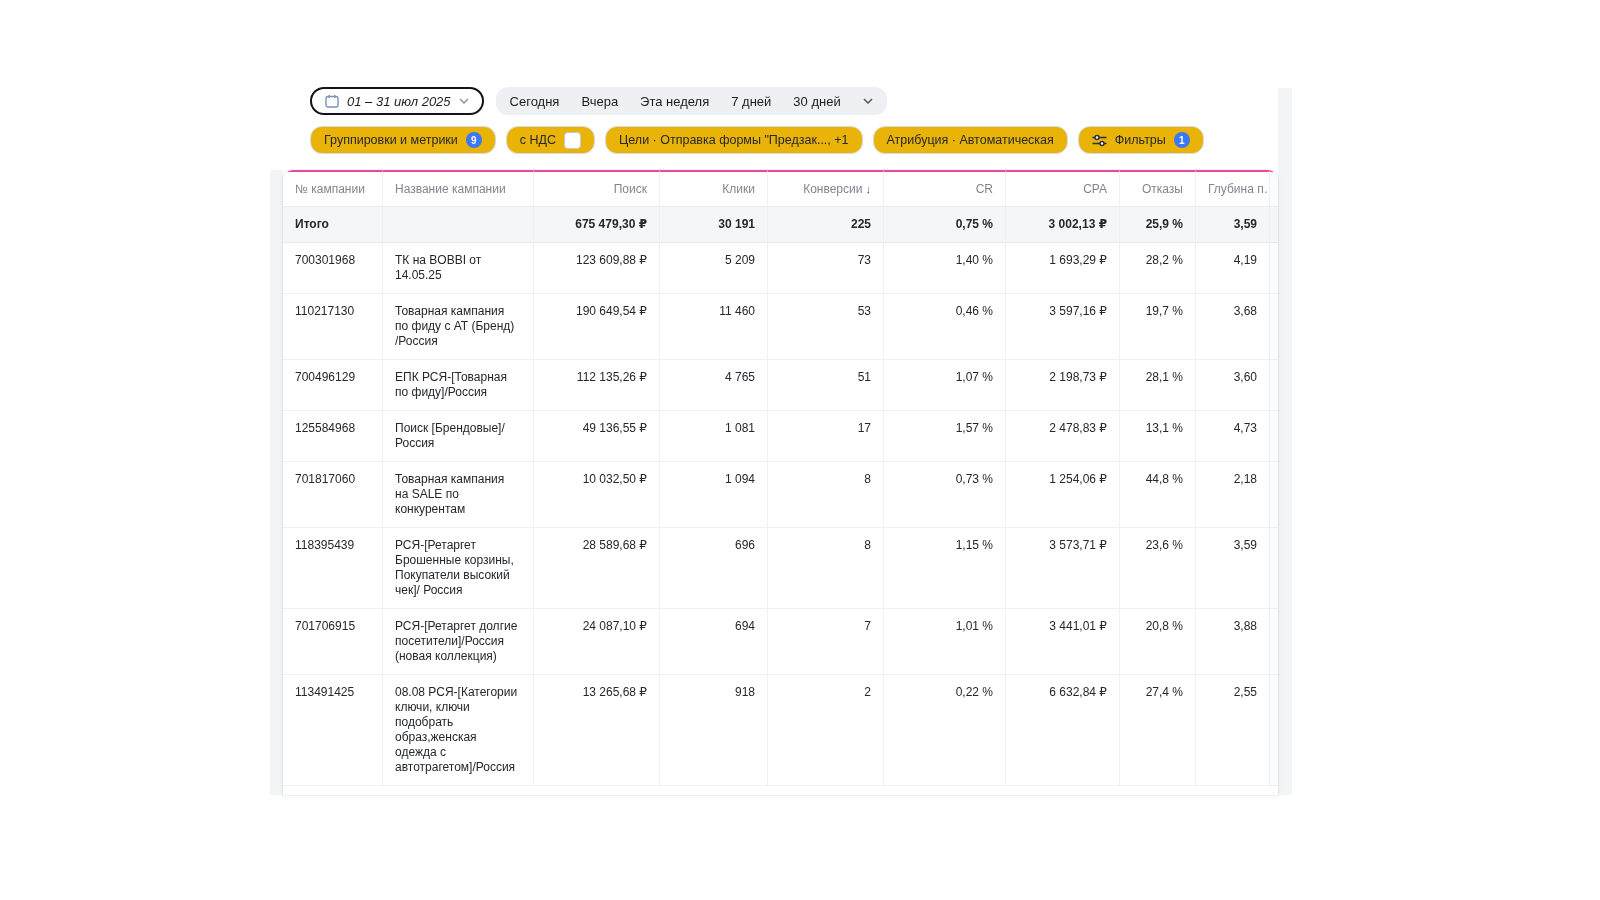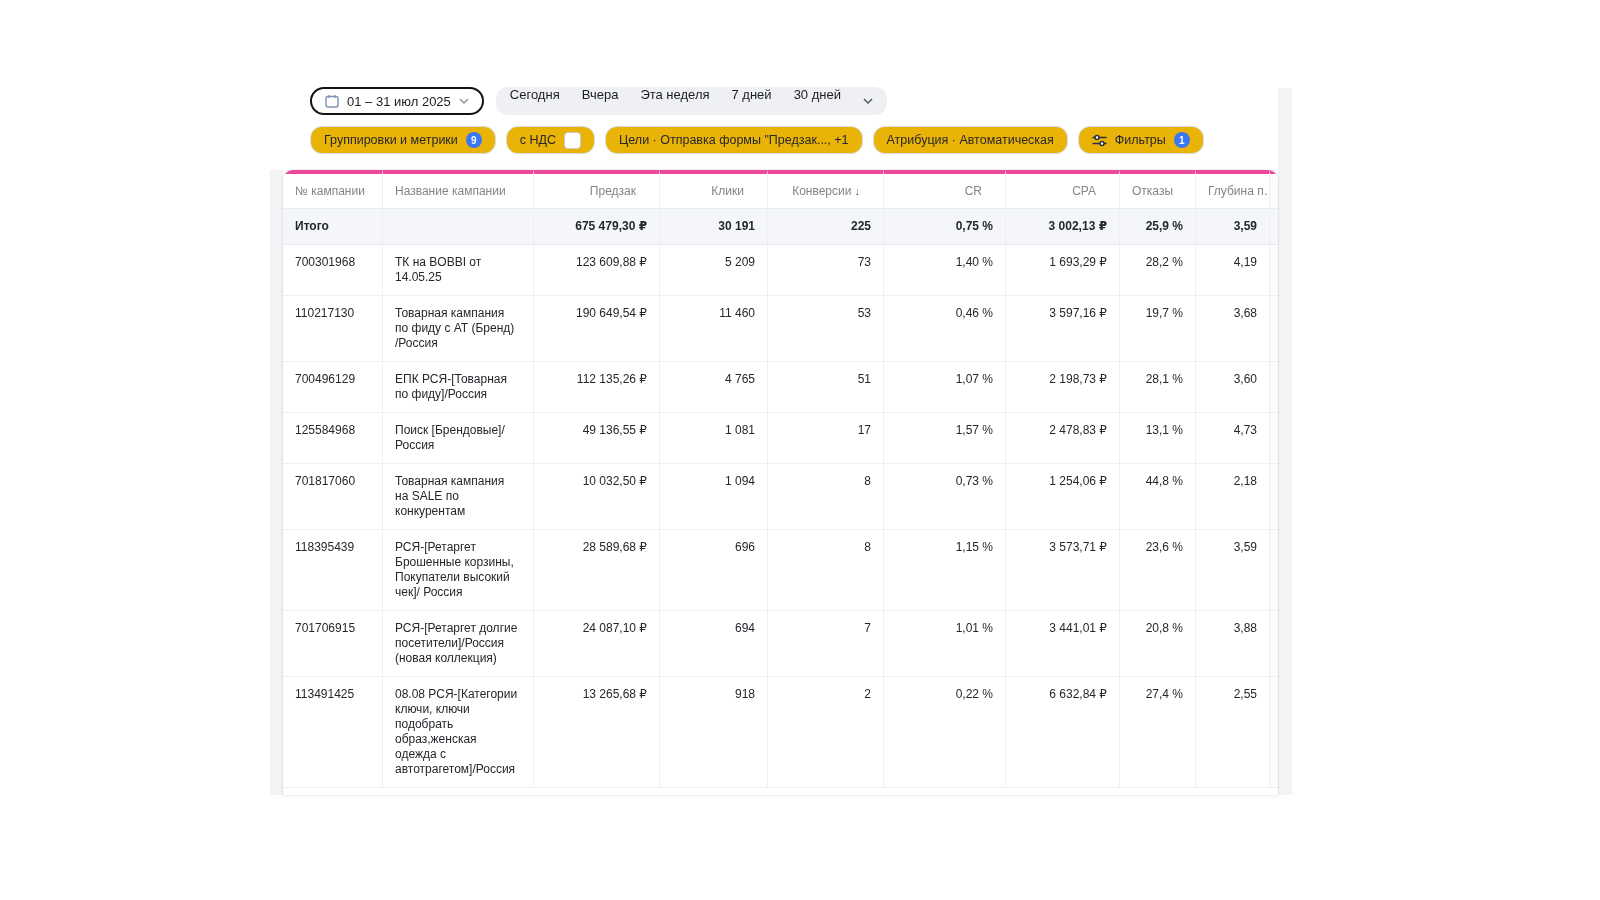--- a/index.html
+++ b/index.html
@@ -17,24 +17,24 @@
 
   
   .toolbar-row1 {
     position:absolute; top:87px; left:27px;
     display:flex; align-items:center; gap:12px;
   }
   .date-pill {
     display:inline-flex; align-items:center; gap:8px;
     border:2px solid #111316; border-radius:16px; background:#fff;
     height:28px; padding:0 13px; box-sizing:border-box;
-    font-size:13px; color:#1b1d20; cursor:pointer; white-space:nowrap;
+    font-size:13px; color:#1b1d20; cursor:pointer; white-space:nowrap;font-style:italic;
   }
   .quick-group {
-    display:inline-flex; gap:22px;
+    display:inline-flex; align-items:center; gap:22px;
     background:#eef0f3; border-radius:12px;
     height:28px; padding:0 14px; box-sizing:border-box;
     font-size:13px; color:#1b1d20; white-space:nowrap;
   }
   .quick-item { cursor:pointer; }
 
   
   .toolbar-row2 {
     position:absolute; top:126px; left:27px;
     display:flex; align-items:center; gap:10px;
@@ -70,22 +70,22 @@
     height:27px; padding:0 13px; box-sizing:border-box;
     font-size:12.5px; cursor:pointer; white-space:nowrap;
   }
   .detail-label { color:#9aa0a8; }
   .detail-value { color:#1b1d20; }
 
   table { border-collapse:separate; border-spacing:0; table-layout:fixed; width:995px; }
   th, td { box-sizing:border-box; font-size:12px; line-height:15px; vertical-align:top; }
   th {
     font-weight:400; color:#81868d; text-align:left;
-    padding:10px 23px 9px 12px;
-    border-top:4px solid #ec4899; border-right:1px solid #eef0f3; border-bottom:1px solid #e9ecf0;
+    padding:10px 12px 9px 12px;
+    border-top:2px solid #ec4899; border-right:1px solid #eef0f3; border-bottom:1px solid #e9ecf0;
     white-space:nowrap; overflow:hidden;
   }
   td {
     padding:10px 12px 10px 12px;
     border-right:1px solid #eef0f3; border-bottom:1px solid #eef0f3;
     color:#24272c;
   }
   td.name-cell { padding-right:14px; }
   .al { text-align:left; }
   .ar { text-align:right; }
@@ -175,21 +175,21 @@
           <col style="width:122px">
         <col style="width:114px">
           <col style="width:76px">
           <col style="width:74px">
           <col style="width:8px">
       </colgroup>
       <thead>
           <tr>
             <th class="al"><span>№ кампании</span></th>
             <th class="al"><span>Название кампании</span></th>
-            <th class="ar"><span>Предзак</span></th>
+            <th class="ar"><span>Поиск</span></th>
             <th class="ar"><span>Клики</span></th>
             <th class="ar"><span>Конверсии</span><span class="sort-arrow"> ↓</span></th>
             <th class="ar"><span>CR</span></th>
             <th class="ar"><span>CPA</span></th>
             <th class="ar"><span>Отказы</span></th>
             <th class="ar"><span>Глубина п…</span></th>
             <th class="sliver"></th>
           </tr>
         </thead>
       <tbody>

